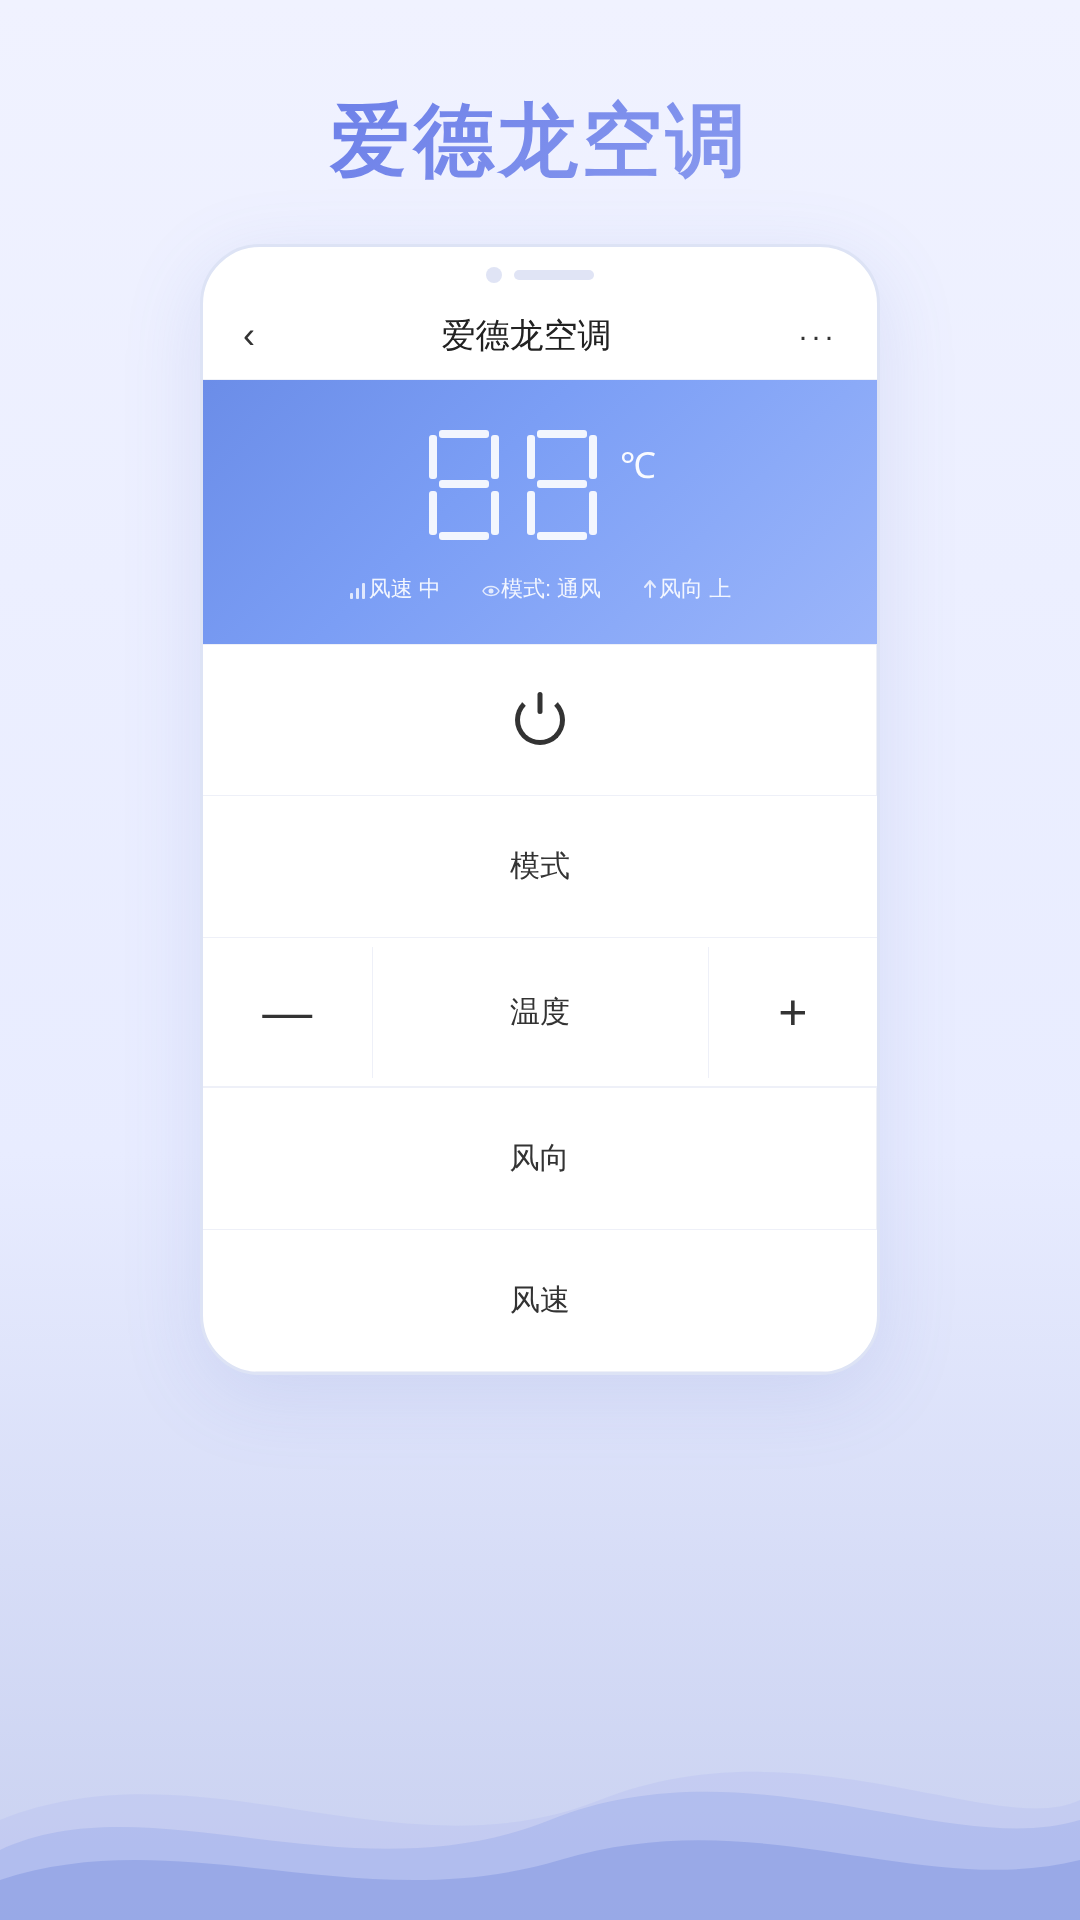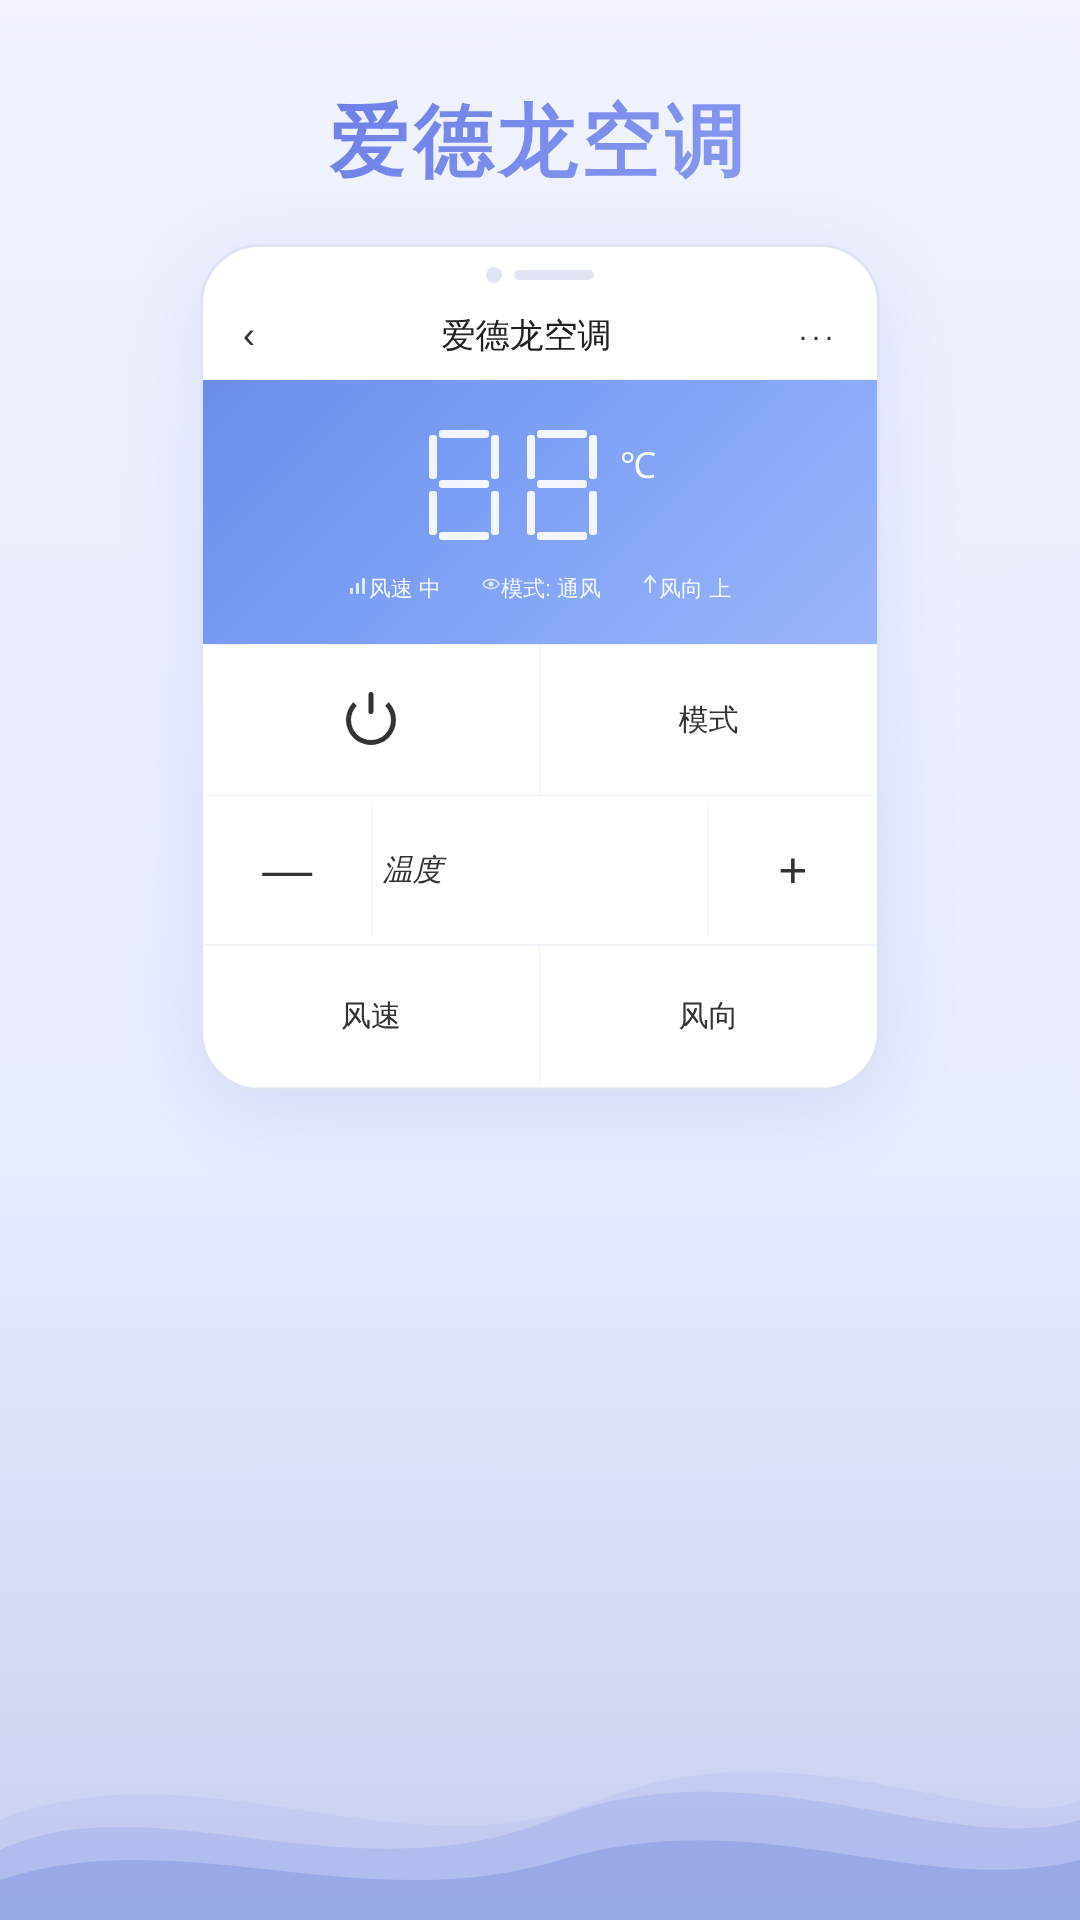--- a/index.html
+++ b/index.html
@@ -161,35 +161,35 @@
     .ac-status {
       display: flex;
       align-items: center;
       justify-content: center;
       gap: 40px;
       margin-top: 20px;
     }
 
     .status-item {
       display: flex;
-      align-items: flex-start;
+      align-items: flex-end;
       gap: 0;
       color: rgba(255,255,255,0.9);
       font-size: 22px;
     }
 
     .status-icon {
       font-size: 20px;
       opacity: 0.9;
     }
 
     
     .controls-grid {
       display: grid;
-      grid-template-columns: 1fr 1fr;
+      grid-template-columns: 1fr;
       border-top: 1px solid #eef0f8;
     }
 
     .control-cell {
       display: flex;
       align-items: center;
       justify-content: center;
       padding: 50px 20px;
       border-right: 1px solid #eef0f8;
       border-bottom: 1px solid #eef0f8;
@@ -237,27 +237,26 @@
       align-items: center;
       justify-content: center;
       padding: 45px 20px;
       cursor: pointer;
       font-size: 50px;
       color: #333;
       font-weight: 300;
     }
 
     .temp-label {
-      text-align: left;
+      text-align: center;
       font-size: 30px;
       color: #333;
       border-left: 1px solid #eef0f8;
       border-right: 1px solid #eef0f8;
       padding: 45px 10px;
-      font-style: italic;
     }
 
     
     .wave-container {
       position: absolute;
       bottom: 0;
       left: 0;
       right: 0;
       height: 300px;
       z-index: 1;
@@ -368,24 +367,24 @@
       <span>—</span>
     </div>
     <div class="temp-label">温度</div>
     <div class="temp-btn">
       <span>+</span>
     </div>
   </div>
 
   <div class="controls-grid">
     <div class="control-cell">
+      <span>风向</span>
+    </div>
+    <div class="control-cell">
       <span>风速</span>
-    </div>
-    <div class="control-cell">
-      <span>风向</span>
     </div>
   </div>
 
 </div>
 
 <div class="wave-container">
   <svg class="waves-svg" viewBox="0 0 1080 300" xmlns="http://www.w3.org/2000/svg" preserveAspectRatio="none">
 
     <path d="M0,200 C200,120 400,260 600,180 C800,100 1000,220 1080,180 L1080,300 L0,300 Z" fill="rgba(180,190,240,0.35)"></path>
 

